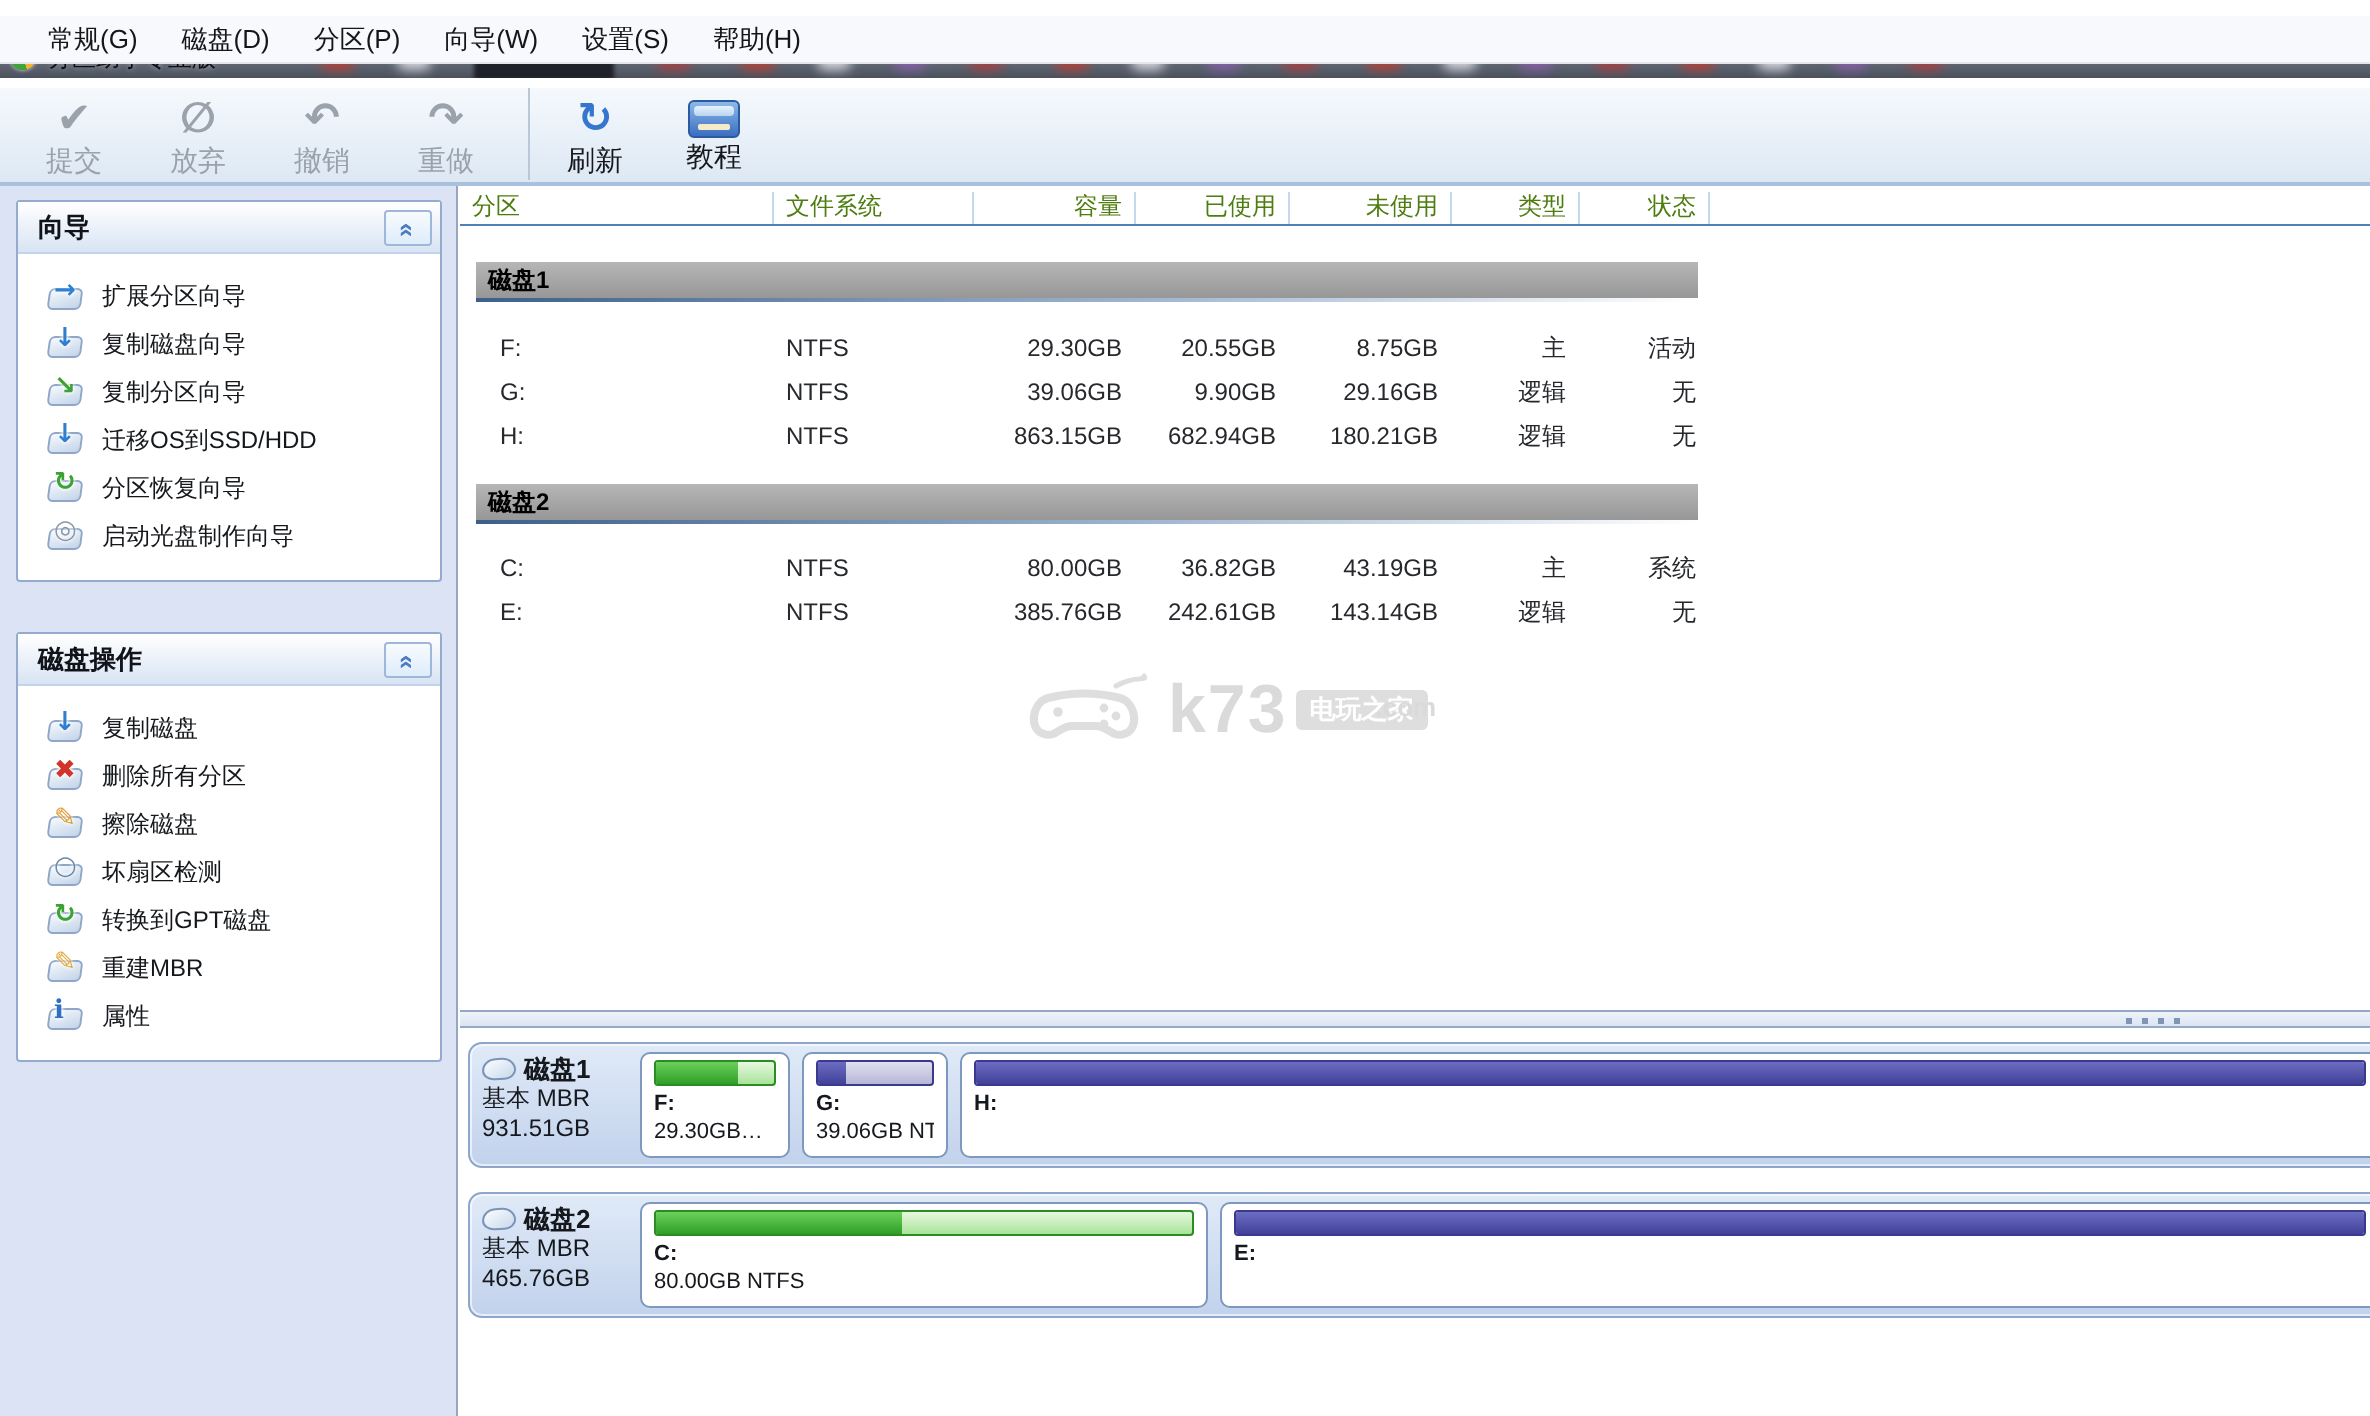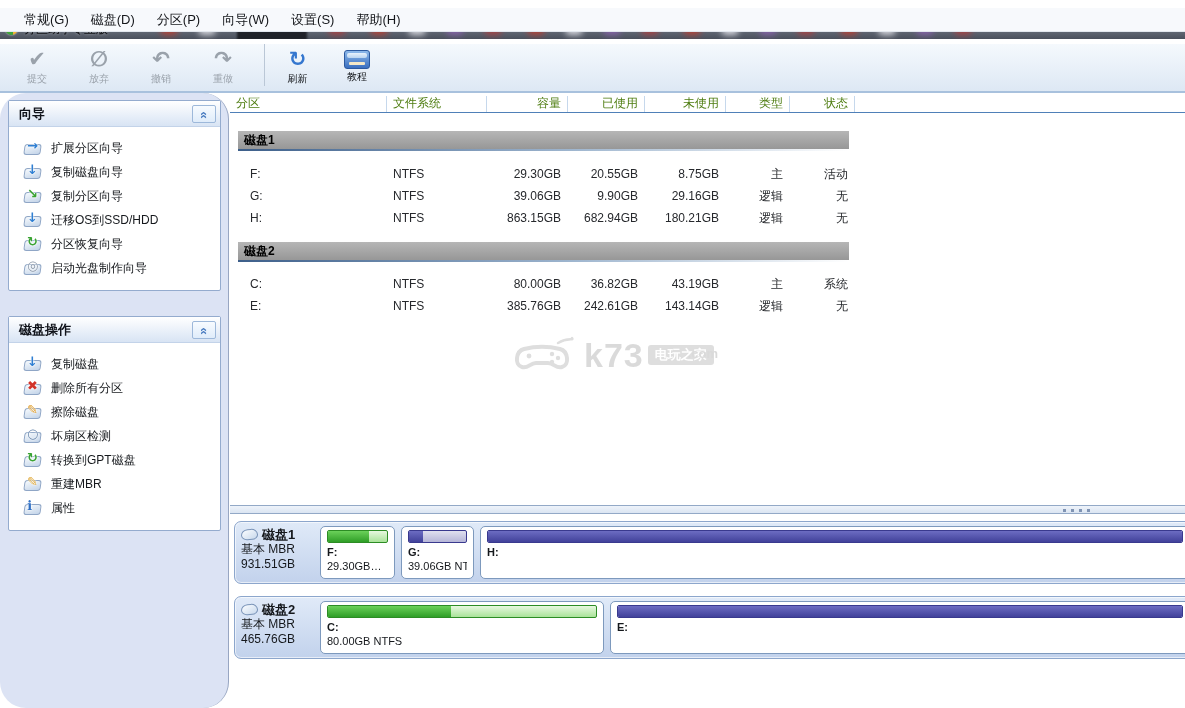--- a/index.html
+++ b/index.html
@@ -36,27 +36,27 @@
     align-items:center; cursor:default; }
   .tool-btn[data-sep="true"] { border-left:1px solid #bac7d6; margin-left:8px; padding-left:6px; width:60px; }
   .tool-glyph { height:24px; line-height:24px; font-size:21px; font-weight:bold;
     font-family:"DejaVu Sans",sans-serif; }
   .tool-glyph[data-icon="book"] { width:26px; height:19px; margin-top:3px; border-radius:3px;
     background:linear-gradient(#8db9ea,#3a6fc0); border:1px solid #2c5aa0; position:relative; }
   .tool-glyph[data-icon="book"]::before { content:""; position:absolute; left:2px; right:2px; top:2px;
     height:5px; background:linear-gradient(#e8f2fc,#b9d4f0); border-radius:2px; }
   .tool-glyph[data-icon="book"]::after { content:""; position:absolute; left:4px; right:4px; top:11px;
     height:3px; background:#f5e9c8; border-radius:1px; }
-  .tool-label { font-size:10px; margin-top:1px; color:#15181c; }
+  .tool-label { font-size:14px; margin-top:1px; color:#15181c; }
   .tool-btn[data-state="disabled"] .tool-label { color:#9aa2ab; }
 
   
   .app-body { position:absolute; left:0; top:93px; width:1185px; height:615px; }
   .sidebar { position:absolute; left:0; top:0; width:229px; height:615px;
-    background:#dce3f4; border-right:1px solid #98a6c2;border-radius:26px; }
+    background:#dce3f4; border-right:1px solid #98a6c2; }
 
   .panel { margin:7px 7px 0 8px; background:#fff; border:1px solid #94abce; border-radius:2px; }
   .panel + .panel { margin-top:25px; }
   .panel-header { position:relative; height:26px; line-height:25px;
     background:linear-gradient(#ffffff,#d8e4f4); border-bottom:1px solid #c3d3e9;
     font-size:13px; font-weight:bold; color:#10131a; padding-left:10px; }
   .collapse-btn { position:absolute; right:4px; top:4px; width:24px; height:18px;
     background:linear-gradient(#f7fbff,#dfecfa); border:1px solid #9db8da; border-radius:2px;
     color:#4a7cc0; font-size:13px; font-weight:bold; text-align:center; line-height:16px; cursor:default; }
   .collapse-btn span { display:inline-block; transform:rotate(90deg); letter-spacing:-2px; }

